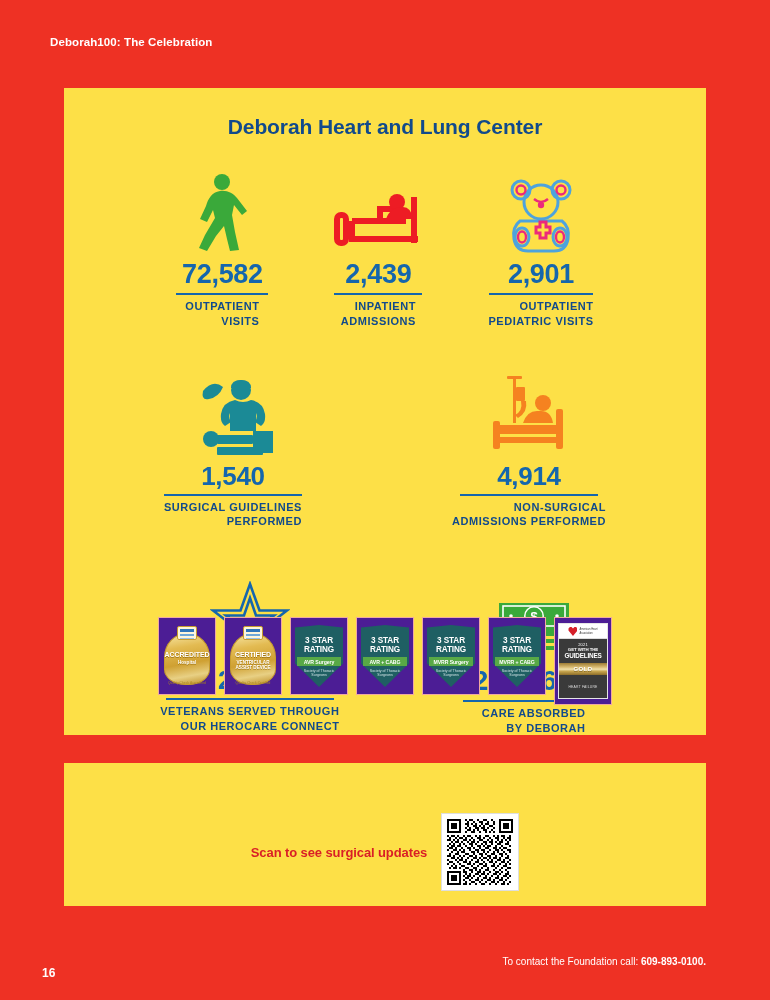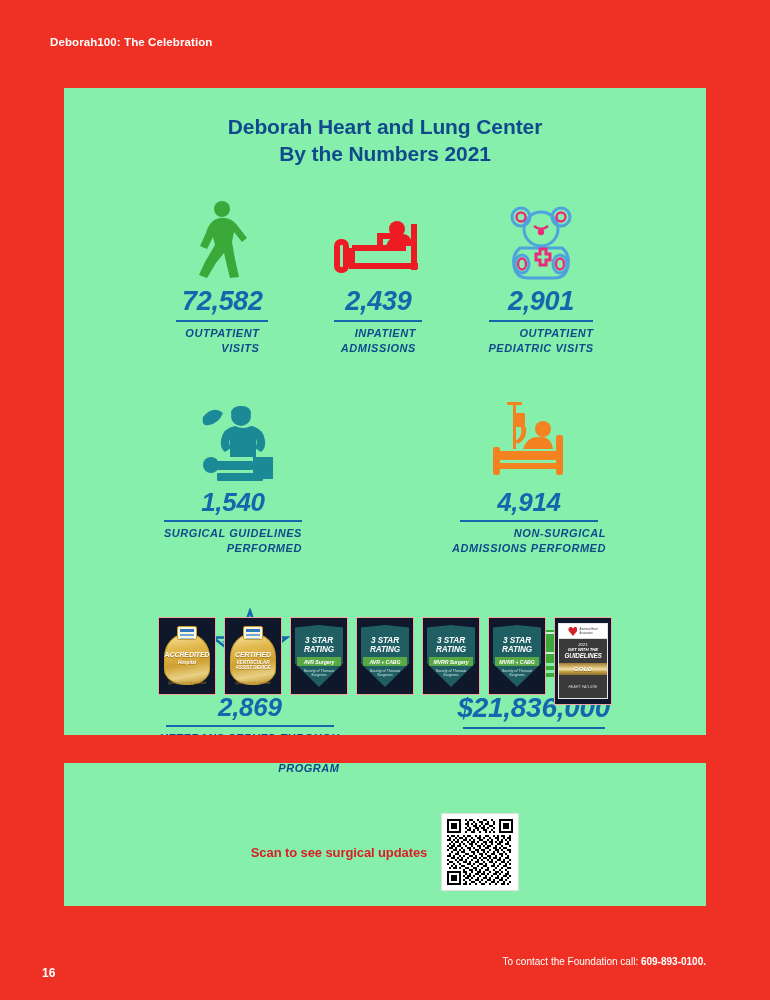--- a/index.html
+++ b/index.html
@@ -31,21 +31,21 @@
     top: 735px; height: 28px;
     background: #ee3124;
     z-index: 3;
   }
 
   
   .card {
     position: absolute;
     left: 64px; top: 88px;
     width: 642px; height: 818px;
-    background: #86efac;
+    background: #fde047;
     z-index: 2;
   }
 
   
   .title-block {
     text-align: center;
     margin-top: 26px;
     color: #114a8c;
     font-weight: bold;
     font-size: 21px;
@@ -60,21 +60,20 @@
     align-items: flex-start;
   }
   .row-1 { margin-top: 26px; gap: 66px; }
   .row-2 { margin-top: 40px; gap: 150px; }
   .row-3 { margin-top: 44px; gap: 118px; }
 
   .stat {
     display: flex;
     flex-direction: column;
     align-items: center;
-    font-style: italic;
   }
   .icon-wrap {
     height: 86px;
     display: flex;
     align-items: flex-end;
     justify-content: center;
   }
   .stat-value {
     color: #1566ad;
     font-size: 27px;
@@ -118,26 +117,25 @@
     top: 617px; left: 0; right: 0;
     display: flex;
     justify-content: center;
     align-items: flex-start;
     gap: 8px;
     z-index: 5;
   }
   .badge-cell {
     width: 58px; height: 78px;
     border: 1px solid #f0a9a0;
-    background: #0f172a;
+    background: #4c1d95;
     display: flex;
     align-items: center;
     justify-content: center;
     position: relative;
-    font-style: italic;
   }
   .badge-cell.tall { height: 88px; }
 
   
   .seal {
     width: 46px; height: 62px;
     position: relative;
     display: flex;
     flex-direction: column;
     align-items: center;
@@ -358,21 +356,20 @@
 </style>
 </head>
 <body>
 
 <div class="page-header">Deborah100: The Celebration</div>
 
 <div class="card">
 
   <div class="title-block">
     <div>Deborah Heart and Lung Center</div>
-    <div>By the Numbers 2021</div>
   </div>
 
   <div class="stat-row row-1">
 
     <div class="stat w-outpatient">
       <div class="icon-wrap">
         <svg width="56" height="80" viewBox="0 0 56 80">
           <g fill="#3aa93a">
             <circle cx="28" cy="9" r="8"></circle>
             <path d="M26 18 C18 19 14 26 12 33 L6 46 L13 49 L19 37 L21 45 L11 62 L5 75 L13 78 L22 63 L30 53 L33 66 L36 78 L45 77 L41 59 L38 42 L40 32 L48 42 L53 38 L43 25 C39 20 33 17 26 18 Z"></path>

